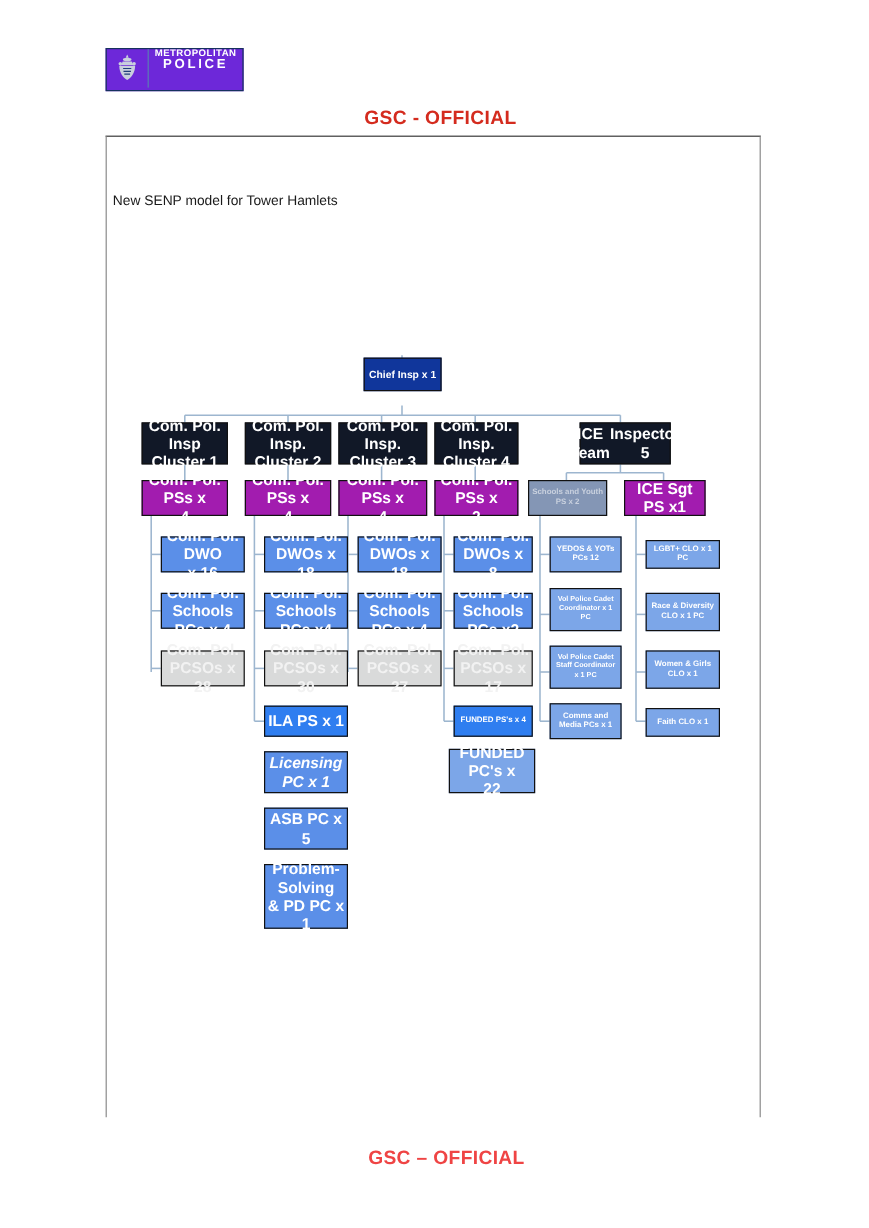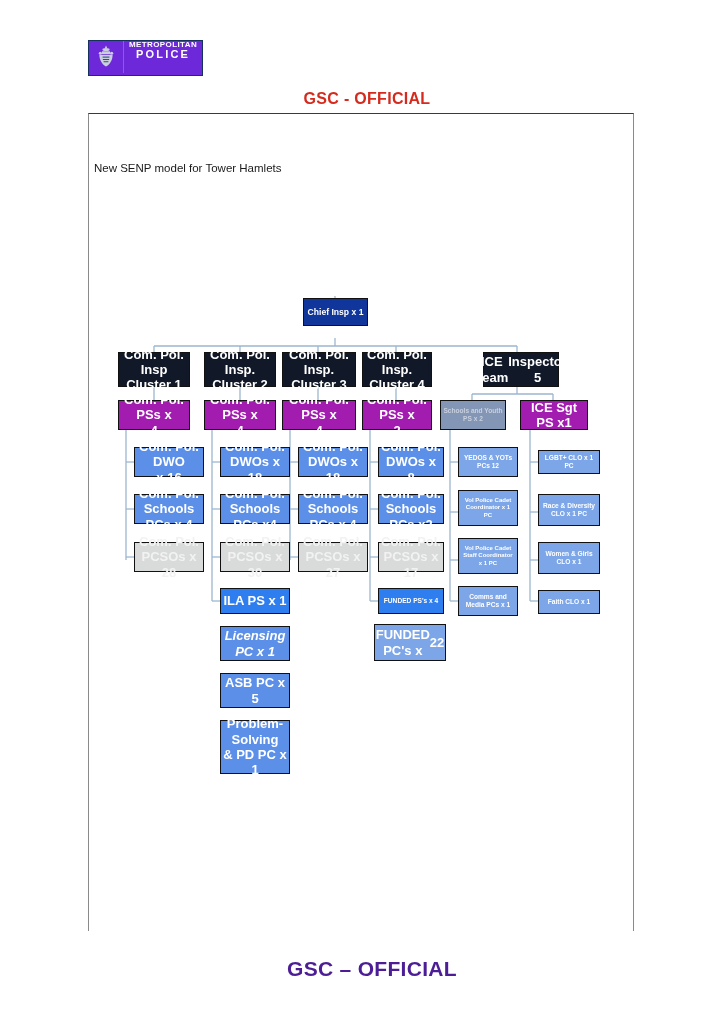--- a/index.html
+++ b/index.html
@@ -77,21 +77,21 @@
   .fs8{font-size:13px;}
   .fs7{font-size:6.6px;}
   .fs6{font-size:6.0px;}
 
   
   .class-bottom{
     position:absolute;left:0;top:957px;width:724px;text-align:center;
   }
   .class-bottom span{
     display:inline-block;margin-left:20px;
-    font-size:21px;font-weight:bold;color:#4c1d95;letter-spacing:.3px;
+    font-size:16px;font-weight:bold;color:#ef4444;letter-spacing:.3px;
   }
 </style>
 </head>
 <body>
 
 <div class="hdr-logo">
   <div class="hdr-crest">
     <svg width="26" height="26" viewBox="0 0 26 26" aria-hidden="true">
       <g fill="#c9cfdd">
         <path d="M13 1.5 L14.3 4.2 L11.7 4.2 Z"></path>
@@ -297,21 +297,21 @@
     <span>ASB PC x 5</span>
   </div>
   <div class="node t-blue fs8" style="left:220px;top:720px;width:70px;height:54px;flex-direction:column;">
     <span>Problem-Solving</span>
     <span>&amp; PD PC x 1</span>
   </div>
 
   <div class="node t-blue-d fs7" style="left:378px;top:588px;width:66px;height:26px;">
     <span>FUNDED PS's x 4</span>
   </div>
-  <div class="node t-blue-l fs8" style="left:374px;top:624px;width:72px;height:37px;flex-direction:row;">
+  <div class="node t-blue-l fs8" style="left:374px;top:624px;width:72px;height:37px;flex-direction:column;">
     <span>FUNDED PC's x</span>
     <span>22</span>
   </div>
 
   <div class="node t-blue-l fs7" style="left:458px;top:447px;width:60px;height:30px;flex-direction:column;">
     <span>YEDOS &amp; YOTs</span>
     <span>PCs 12</span>
   </div>
   <div class="node t-blue-l fs6" style="left:458px;top:490px;width:60px;height:36px;flex-direction:column;">
     <span>Vol Police Cadet</span>

